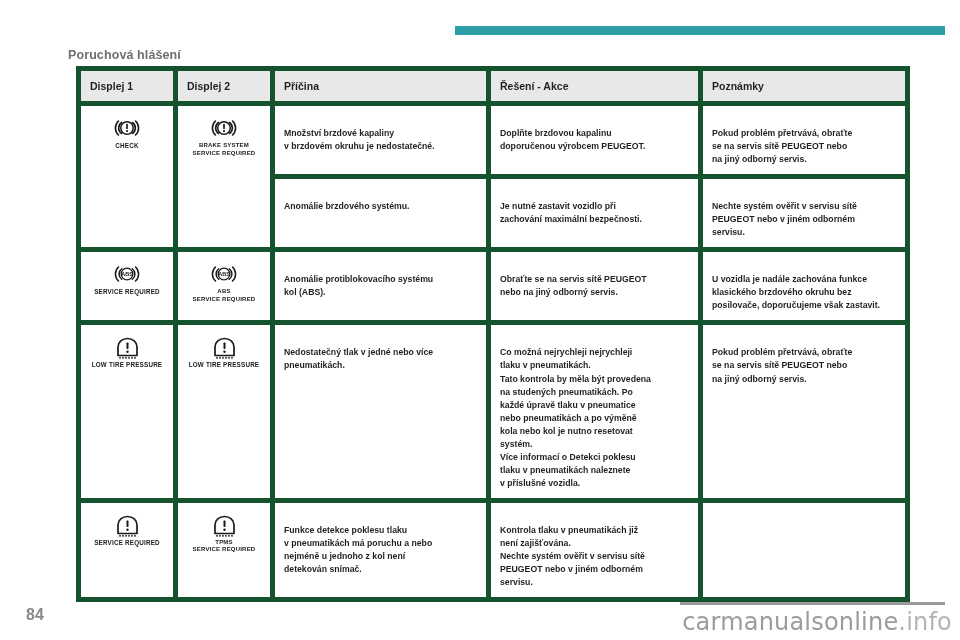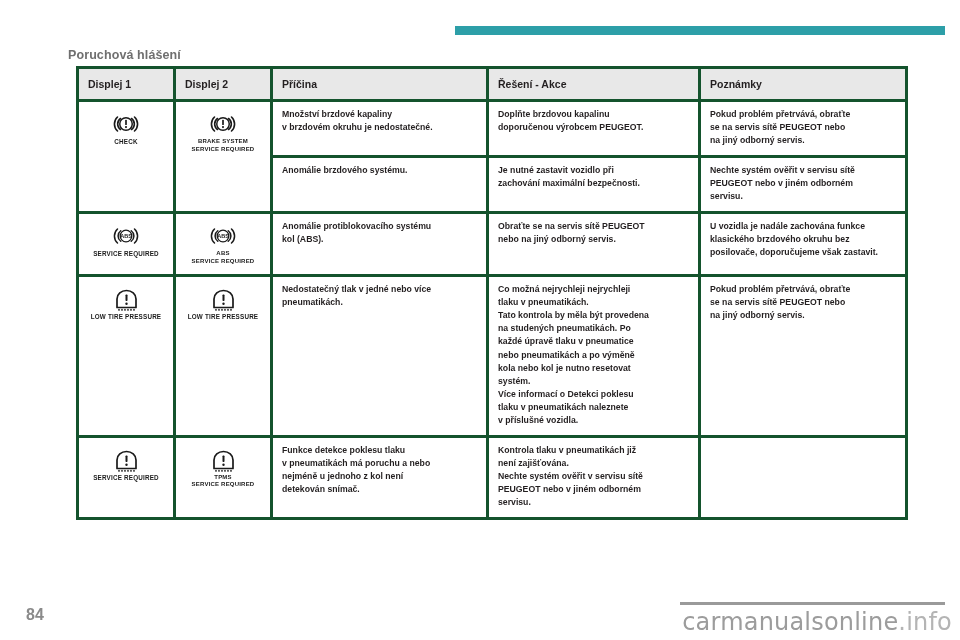--- a/index.html
+++ b/index.html
@@ -53,21 +53,21 @@
     table-layout: fixed;
     font-size: 8.6px;
   }
   #warning-table col.c1 { width: 97px; }
   #warning-table col.c2 { width: 97px; }
   #warning-table col.c3 { width: 216px; }
   #warning-table col.c4 { width: 212px; }
   #warning-table col.c5 { width: 207px; }
 
   #warning-table th, #warning-table td {
-    border: 3px solid #14532d;
+    border: 5px solid #14532d;
     vertical-align: top;
     padding: 0;
   }
   #warning-table thead th {
     background: #e8e8e8;
     height: 30px;
     text-align: left;
     font-size: 10.5px;
     font-weight: bold;
     padding: 0 9px;
@@ -79,21 +79,21 @@
     line-height: 1.5;
     font-weight: bold;
     font-size: 8.7px;
     color: #231f20;
   }
   #warning-table td.icon-cell {
     text-align: center;
     padding: 6px 4px;
   }
 
-  .para { margin: 0 0 0 0; }
+  .para { margin: 15px 0 0 0; }
   .para + .para { margin-top: 0; }
 
   
   .icon-box {
     display: inline-block;
     background: #ffffff;
     padding: 4px 3px 3px 3px;
     min-width: 78px;
   }
   .icon-glyph {

